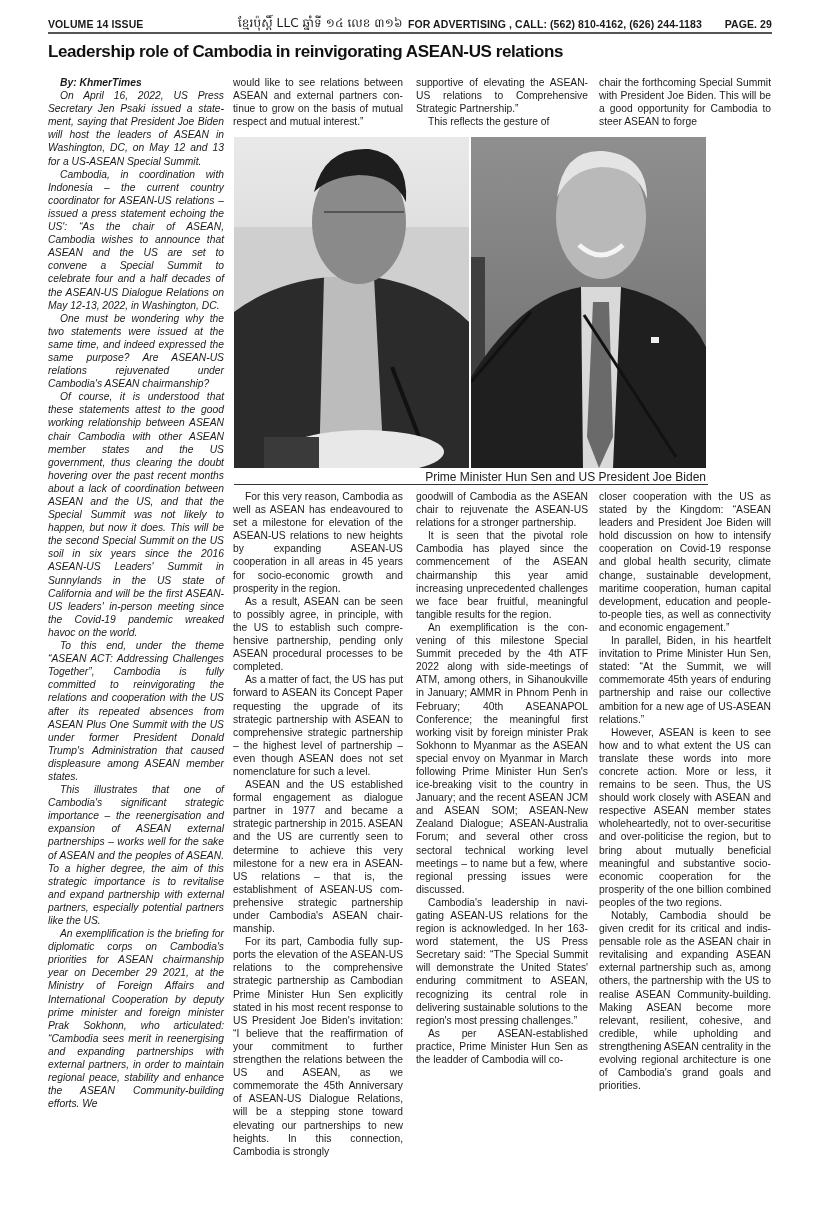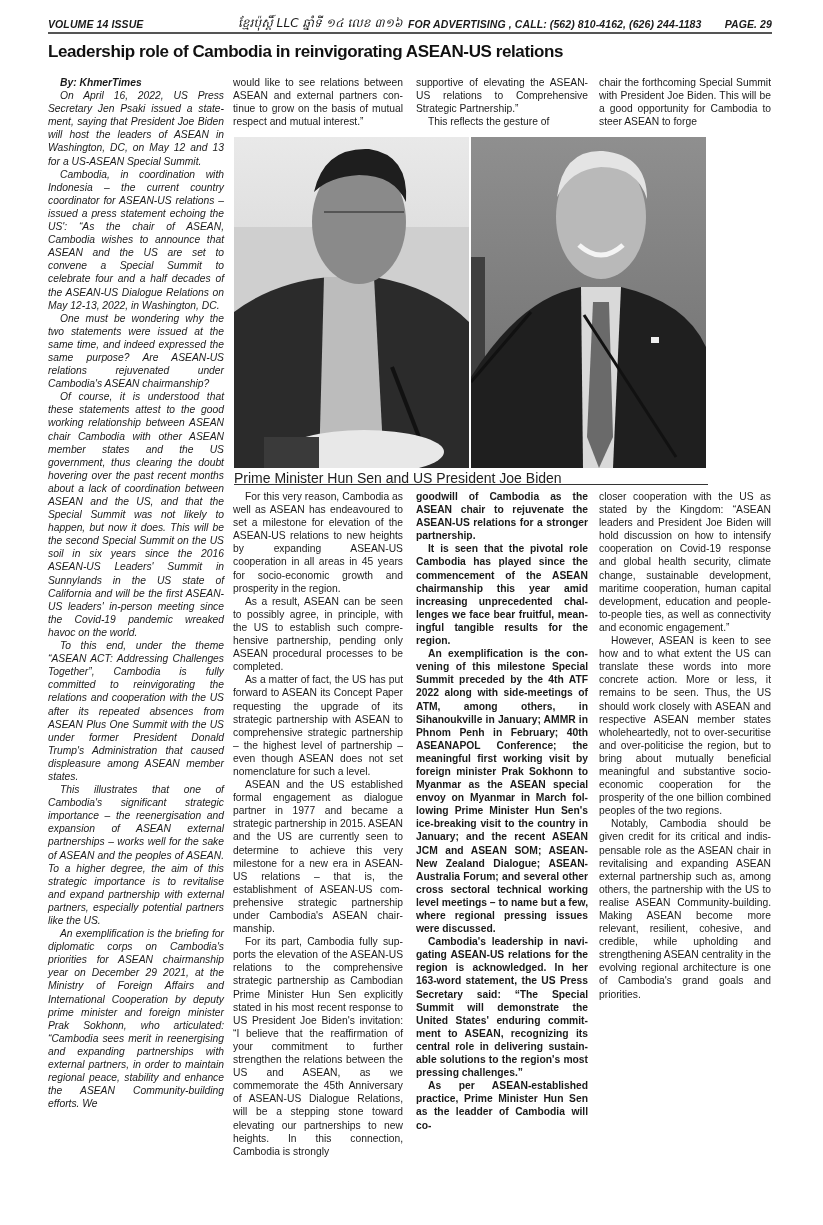--- a/index.html
+++ b/index.html
@@ -1,39 +1,39 @@
 <!DOCTYPE html>
 <html><head>
 <meta charset="utf-8">
 <style>
   html, body { margin:0; padding:0; background:#ffffff; }
   body { width:823px; height:1225px; position:relative; overflow:hidden;
          font-family:"Liberation Sans", sans-serif; color:#1a1a1a; }
   .masthead { position:absolute; left:48px; top:17px; width:724px; height:14px;
               display:flex; align-items:center; font-size:10.5px; font-weight:bold;
-              letter-spacing:0.1px;font-style:italic; }
+              letter-spacing:0.1px; }
   .masthead .vol { width:190px; }
   .masthead .khmer { font-weight:normal; width:170px; font-family:"DejaVu Sans", sans-serif; font-size:12px; }
   .masthead .adv { flex:1; }
   .masthead .page { text-align:right; }
   .top-rule { position:absolute; left:48px; top:32px; width:724px; height:2px; background:#555; }
   .headline { position:absolute; left:48px; top:37px; width:730px; margin:0;
               font-size:17px; font-weight:bold; letter-spacing:-0.4px; line-height:30px;
               color:#111; white-space:nowrap; }
   .col { position:absolute; font-size:10.3px; line-height:13.1px; text-align:justify;
          hyphens:manual; }
   .col p { margin:0; text-indent:12px; }
   .col p.noind { text-indent:0; }
   .byline { font-weight:bold; text-indent:12px; margin:0; }
   .photo-wrap { position:absolute; left:234px; top:137px; width:472px; height:331px; display:flex; gap:2px; }
   .photo { flex:1; position:relative; overflow:hidden; }
   .photo.left { background:linear-gradient(180deg,#e9e9e9 0%,#d6d6d6 55%,#bdbdbd 100%); }
   .photo.right { background:linear-gradient(180deg,#8f8f8f 0%,#7a7a7a 60%,#666 100%); }
-  .caption { position:absolute; left:234px; top:470px; width:472px; text-align:left;
-             font-size:14px; color:#222; }
+  .caption { position:absolute; left:234px; top:470px; width:472px; text-align:right;
+             font-size:12px; color:#222; }
   .caption-rule { position:absolute; left:234px; top:484px; width:474px; height:1px; background:#333; }
 </style>
 </head>
 <body>
 
 <div class="masthead">
   <span class="vol">VOLUME 14  ISSUE</span>
   <span class="khmer">ខ្មែរប៉ុស្តិ៍ LLC ឆ្នាំទី ១៤  លេខ ៣១៦</span>
   <span class="adv">FOR ADVERTISING ,  CALL: (562) 810-4162, (626) 244-1183</span>
   <span class="page">PAGE. 29</span>
@@ -97,25 +97,26 @@
 <div class="caption-rule"></div>
 
 <div class="col" style="left:233px; top:490px; width:170px;">
   <p>For this very reason, Cambodia as well as ASEAN has endeav­oured to set a milestone for eleva­tion of the ASEAN-US relations to new heights by expanding ASEAN-US cooperation in all areas in 45 years for socio-economic growth and prosperity in the region.</p>
   <p>As a result, ASEAN can be seen to possibly agree, in principle, with the US to establish such compre­hensive partnership, pending only ASEAN procedural processes to be completed.</p>
   <p>As a matter of fact, the US has put forward to ASEAN its Concept Paper requesting the upgrade of its strategic partnership with ASEAN to comprehensive strategic part­nership – the highest level of part­nership – even though ASEAN does not set nomenclature for such a level.</p>
   <p>ASEAN and the US established formal engagement as dialogue partner in 1977 and became a strategic partnership in 2015. ASEAN and the US are currently seen to determine to achieve this very milestone for a new era in ASEAN-US relations – that is, the establishment of ASEAN-US com­prehensive strategic partnership under Cambodia's ASEAN chair­manship.</p>
   <p>For its part, Cambodia fully sup­ports the elevation of the ASEAN-US relations to the comprehensive strategic partnership as Cambodian Prime Minister Hun Sen explicitly stated in his most recent response to US President Joe Biden's invitation: “I believe that the reaffirmation of your com­mitment to further strengthen the relations between the US and ASEAN, as we commemorate the 45th Anniversary of ASEAN-US Dialogue Relations, will be a step­ping stone toward elevating our partnerships to new heights. In this connection, Cambodia is strongly</p>
 </div>
 
-<div class="col" style="left:416px; top:490px; width:172px;font-weight:bold;">
+<div class="col" style="left:416px; top:490px; width:172px;">
   <p class="noind">goodwill of Cambodia as the ASEAN chair to rejuvenate the ASEAN-US relations for a stronger partnership.</p>
   <p>It is seen that the pivotal role Cambodia has played since the commencement of the ASEAN chairmanship this year amid increasing unprecedented chal­lenges we face bear fruitful, mean­ingful tangible results for the region.</p>
   <p>An exemplification is the con­vening of this milestone Special Summit preceded by the 4th ATF 2022 along with side-meetings of ATM, among others, in Sihanoukville in January; AMMR in Phnom Penh in February; 40th ASEANAPOL Conference; the meaningful first working visit by for­eign minister Prak Sokhonn to Myanmar as the ASEAN special envoy on Myanmar in March fol­lowing Prime Minister Hun Sen's ice-breaking visit to the country in January; and the recent ASEAN JCM and ASEAN SOM; ASEAN-New Zealand Dialogue; ASEAN-Australia Forum; and several other cross sectoral technical working level meetings – to name but a few, where regional pressing issues were discussed.</p>
   <p>Cambodia's leadership in navi­gating ASEAN-US relations for the region is acknowledged. In her 163-word statement, the US Press Secretary said: “The Special Summit will demonstrate the United States' enduring commit­ment to ASEAN, recognizing its central role in delivering sustain­able solutions to the region's most pressing challenges.”</p>
   <p>As per ASEAN-established practice, Prime Minister Hun Sen as the leadder of Cambodia will co-</p>
 </div>
 
 <div class="col" style="left:599px; top:490px; width:172px;">
   <p class="noind">closer cooperation with the US as stated by the Kingdom: “ASEAN leaders and President Joe Biden will hold discussion on how to intensify cooperation on Covid-19 response and global health securi­ty, climate change, sustainable development, maritime coopera­tion, human capital development, education and people-to-people ties, as well as connectivity and economic engagement.”</p>
+  <p>In parallel, Biden, in his heartfelt invitation to Prime Minister Hun Sen, stated: “At the Summit, we will commemorate 45th years of endur­ing partnership and raise our col­lective ambition for a new age of US-ASEAN relations.”</p>
   <p>However, ASEAN is keen to see how and to what extent the US can translate these words into more concrete action. More or less, it remains to be seen. Thus, the US should work closely with ASEAN and respective ASEAN member states wholeheartedly, not to over-securitise and over-politicise the region, but to bring about mutually beneficial meaningful and substan­tive socio-economic cooperation for the prosperity of the one billion combined peoples of the two regions.</p>
   <p>Notably, Cambodia should be given credit for its critical and indis­pensable role as the ASEAN chair in revitalising and expanding ASEAN external partnership such as, among others, the partnership with the US to realise ASEAN Community-building. Making ASEAN become more relevant, resilient, cohesive, and credible, while up­holding and strengthening ASEAN centrality in the evolving regional architecture is one of Cambodia's grand goals and priorities.</p>
 </div>
 
 </body></html>

